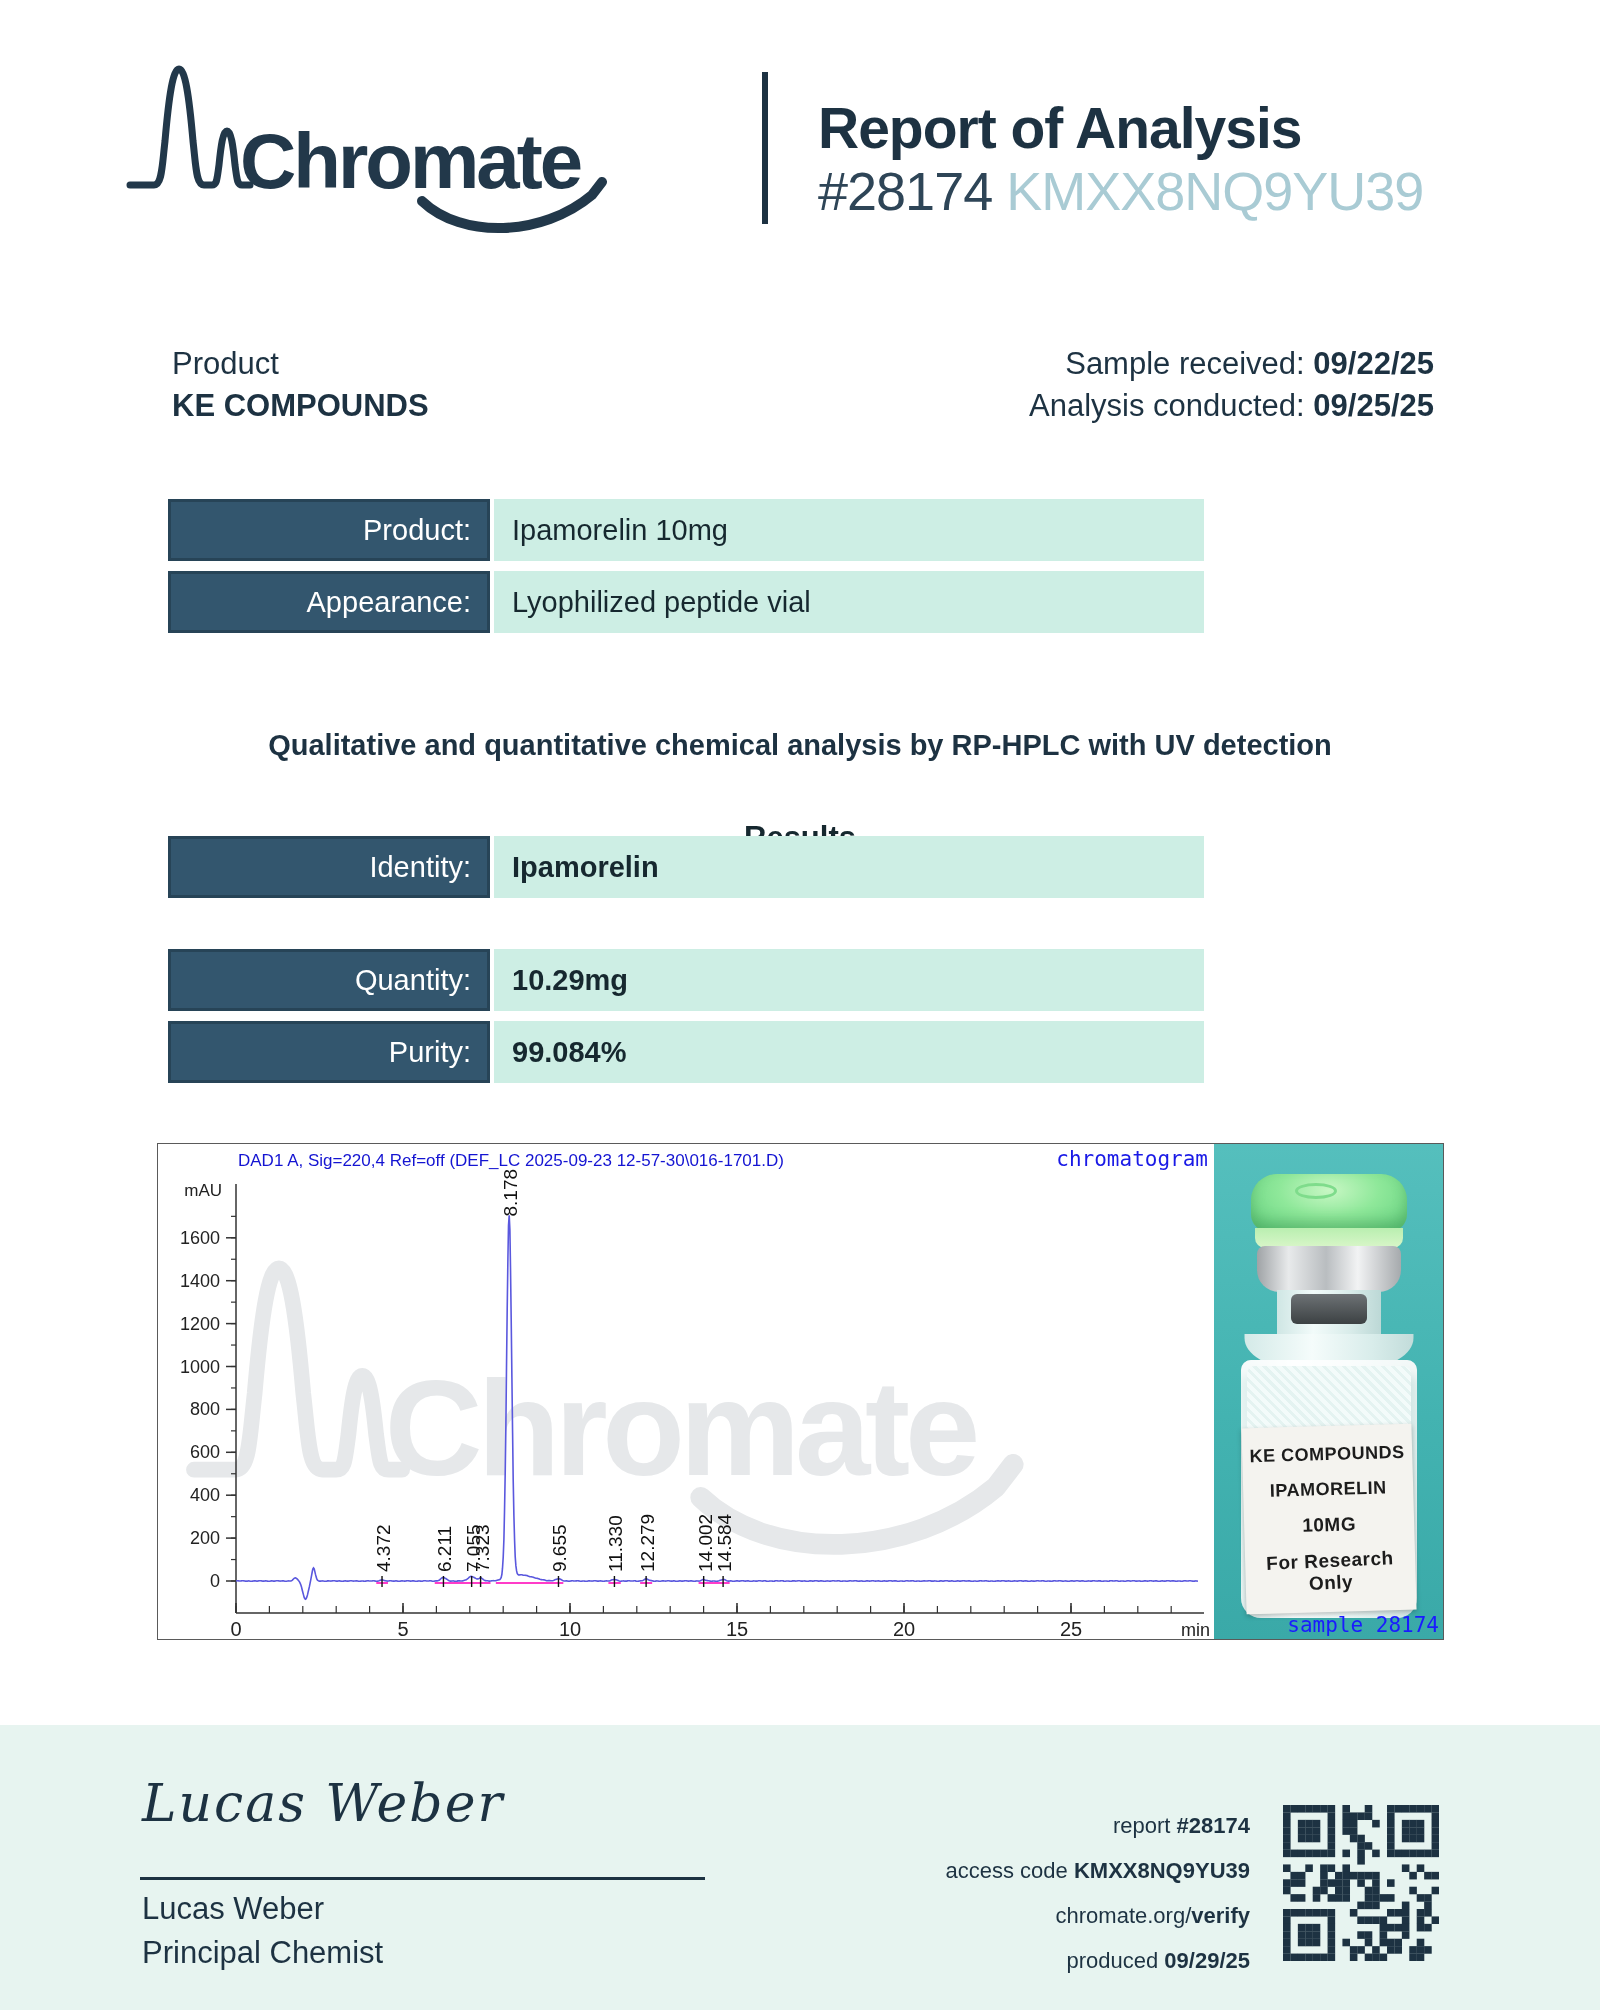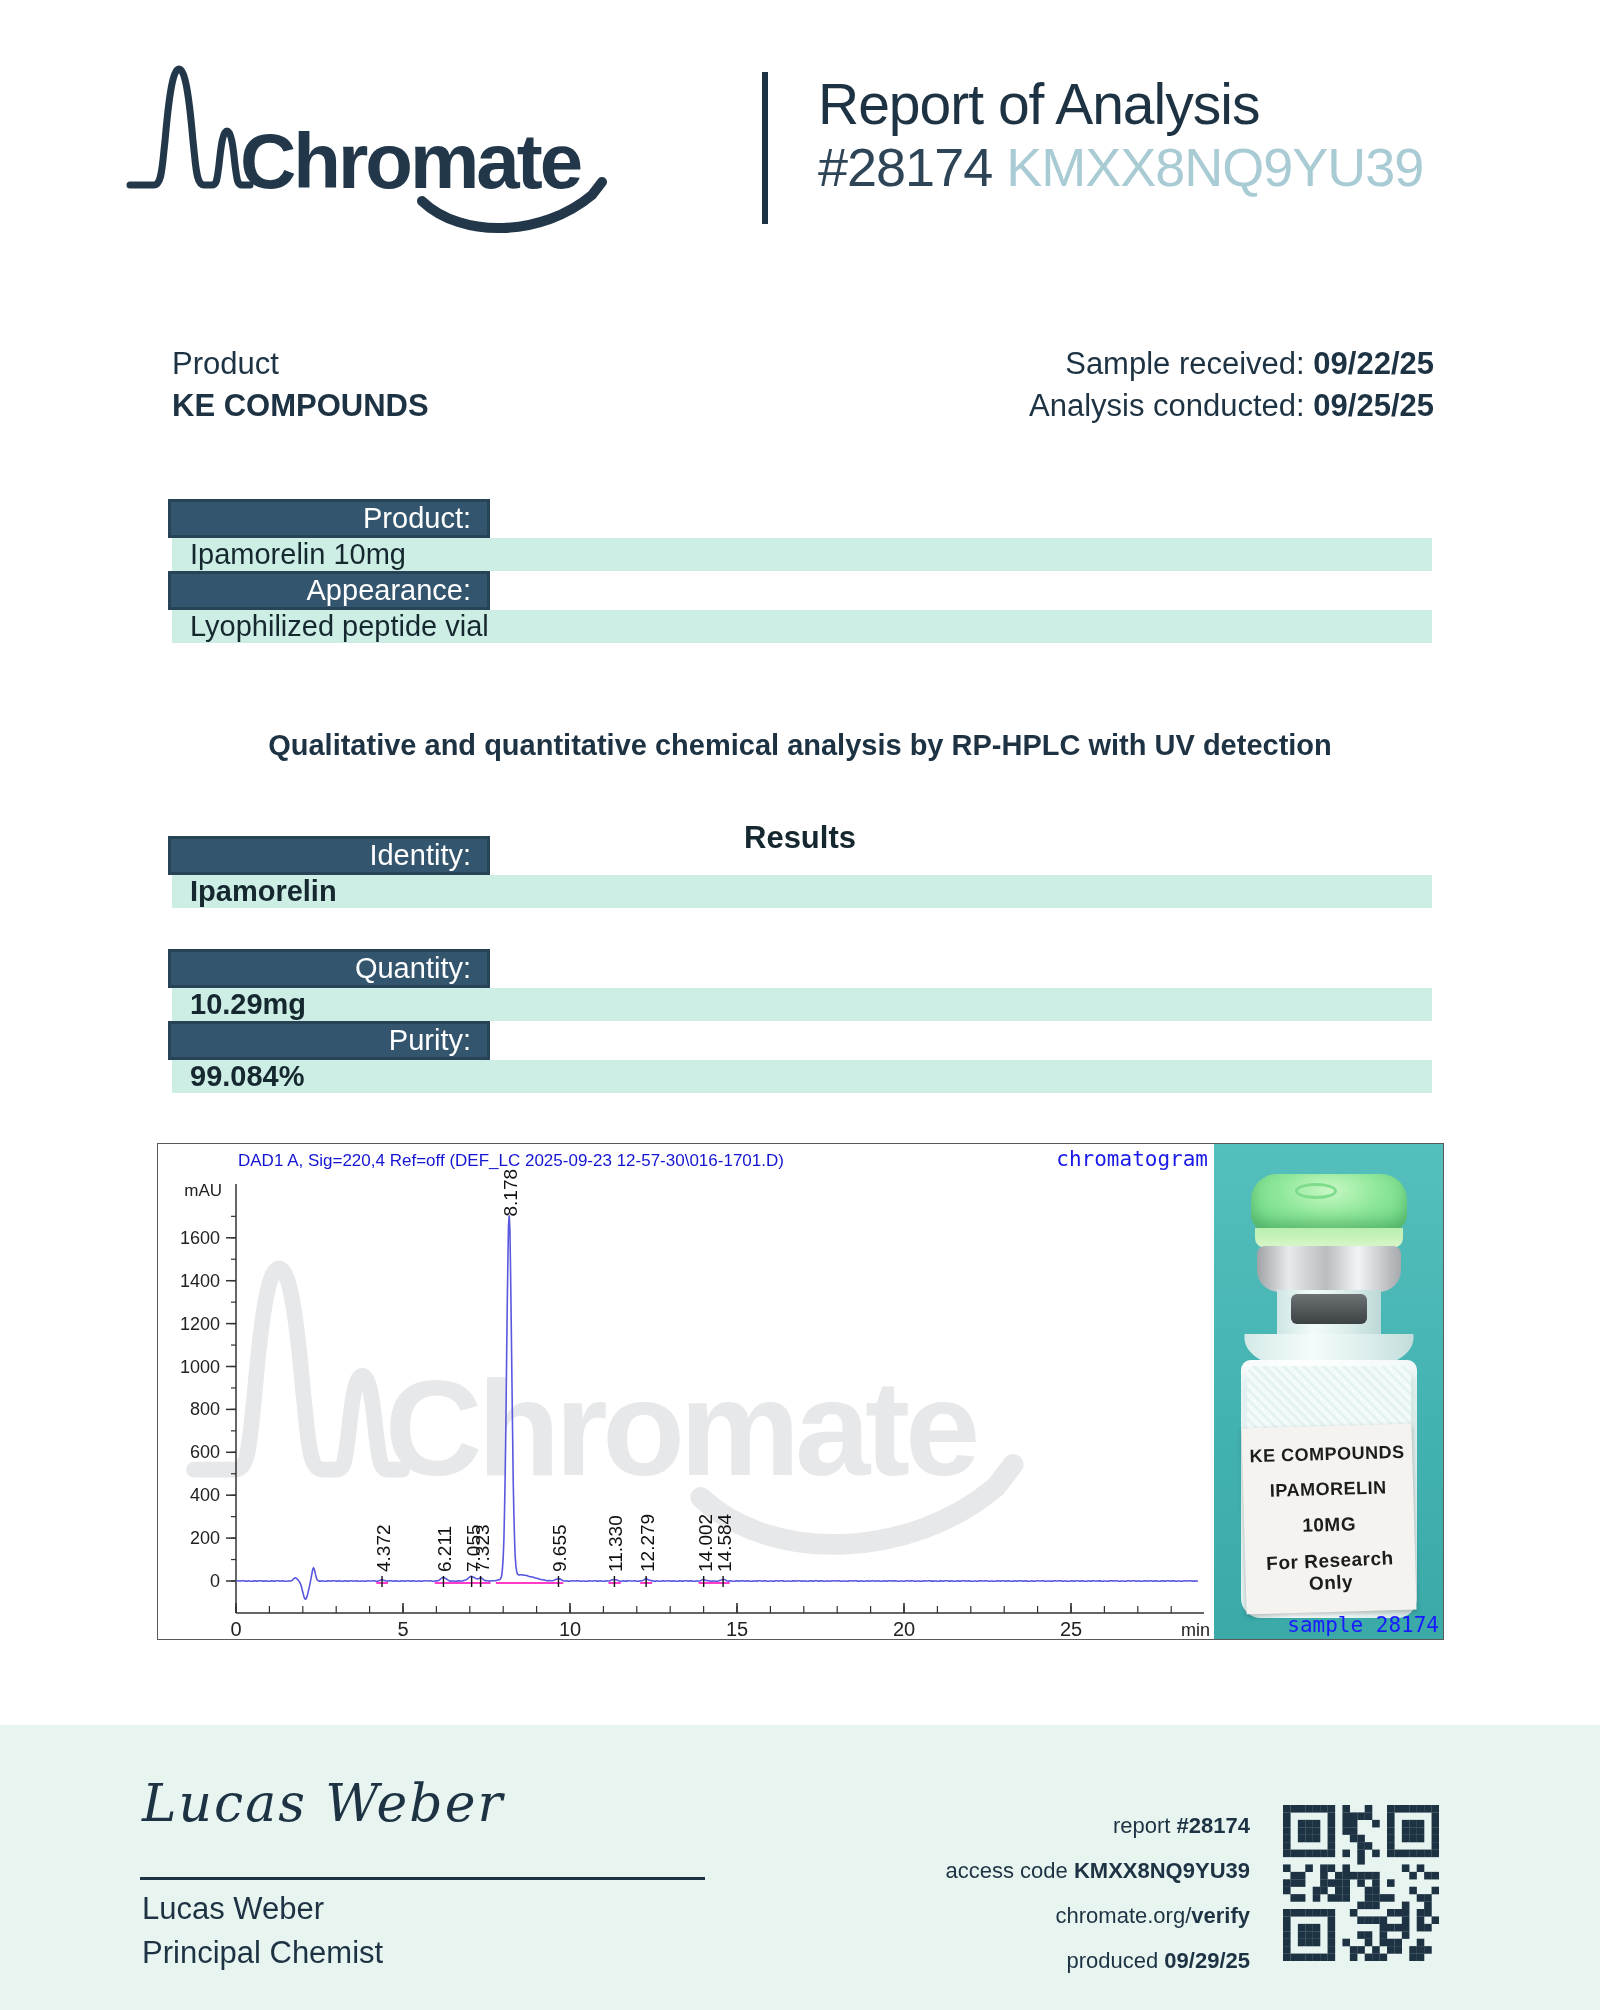--- a/index.html
+++ b/index.html
@@ -4,33 +4,33 @@
 <style>
   * { margin:0; padding:0; box-sizing:border-box; }
   html,body { width:1600px; height:2010px; background:#ffffff; font-family:"Liberation Sans", sans-serif; color:#1d3242; overflow:hidden; }
   .abs { position:absolute; }
   #page { position:relative; width:1600px; height:2010px; background:#fff; }
 
   
   #logo { left:122px; top:55px; width:530px; height:180px; }
   #divider { left:762px; top:72px; width:6px; height:152px; background:#1d3242; }
   #title-block { left:818px; top:74px; }
-  #title-main { font-size:57px; font-weight:normal; letter-spacing:-1px; color:#1d3242; line-height:1.08; }
+  #title-main { font-size:57px; font-weight:bold; letter-spacing:-1px; color:#1d3242; line-height:1.08;margin-top:24px; }
   #title-sub { font-size:54px; letter-spacing:-1px; line-height:1.15; }
   #title-sub .rep { color:#2e4557; }
   #title-sub .code { color:#a9cbd4; }
 
   
   #client-row { left:172px; top:343px; width:1262px; display:flex; justify-content:space-between; }
   .c-line { font-size:31px; line-height:42px; color:#1d3242; }
   .bold { font-weight:bold; }
   #dates-col { text-align:right; }
 
   
-  .spec-row { left:168px; width:1264px; height:62px; display:flex;flex-direction:column; }
+  .spec-row { left:168px; width:1036px; height:62px; display:flex; }
   .spec-label { width:322px; background:#33566e; border:3px solid #274457; color:#ffffff; font-size:29px; display:flex; align-items:center; justify-content:flex-end; padding-right:16px; }
   .spec-value { flex:1; margin-left:4px; background:#cdeee4; color:#16282f; font-size:29px; display:flex; align-items:center; padding-left:18px; }
   .spec-value.vbold { font-weight:bold; }
 
   #method-line { left:0; top:697px; width:1600px; text-align:center; font-size:29px; font-weight:bold; color:#1d3242;margin-top:32px; }
   #results-heading { left:0; top:820px; width:1600px; text-align:center; font-size:31px; font-weight:bold; color:#16282f; }
 
   
   #strip { left:157px; top:1143px; width:1287px; height:497px; border:1px solid #5a5a5a; display:flex; background:#fff; }
   #chart-zone { position:relative; width:1056px; height:495px; background:#fff; overflow:hidden; }

